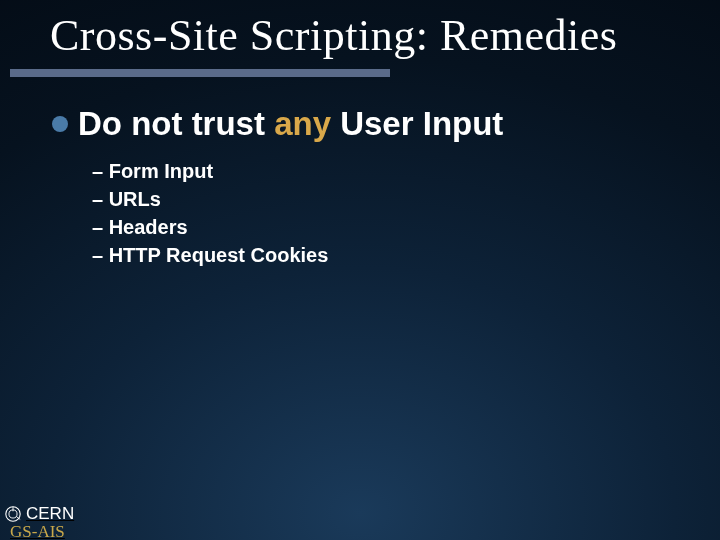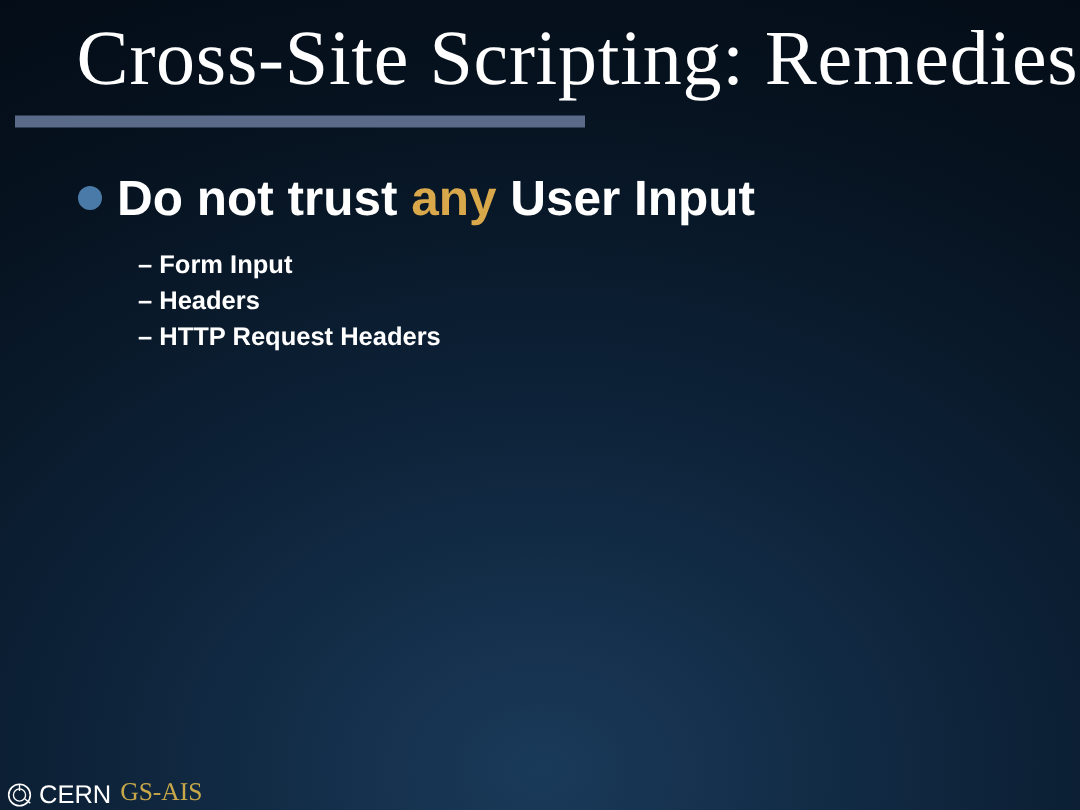--- a/index.html
+++ b/index.html
@@ -4,26 +4,25 @@
 <style>
   * { margin: 0; padding: 0; box-sizing: border-box; }
   html, body { width: 720px; height: 540px; overflow: hidden; }
   body {
     background: radial-gradient(ellipse 900px 700px at 50% 95%, #1a3a5a 0%, #0d2238 35%, #06121f 65%, #020810 100%);
     font-family: Arial, Helvetica, sans-serif;
     position: relative;
   }
   .title {
     font-family: "Times New Roman", Times, serif;
-    font-size: 52px;
+    font-size: 44px;
     color: #ffffff;
     padding: 10px 0 8px 50px;
     font-weight: 400;
     letter-spacing: 0.5px;
-    text-align: center;
   }
   .underline {
     height: 8px;
     background: #5a6b8a;
     margin: 0 0 0 10px;
     width: 380px;
   }
   .content {
     padding: 28px 0 0 52px;
   }
@@ -45,31 +44,32 @@
     font-weight: bold;
     color: #ffffff;
   }
   .emph {
     color: #d9a84a;
   }
   .sublist {
     padding-left: 40px;
   }
   .subitem {
-    font-size: 17px;
+    font-size: 20px;
     font-weight: bold;
     color: #ffffff;
     line-height: 1.4;
   }
   .footer {
     position: absolute;
     left: 4px;
     bottom: 0;
     display: flex;
-    flex-direction: row;
+    flex-direction: column;
+    text-decoration: underline;
   }
   .footer-top {
     display: flex;
     align-items: center;
     gap: 4px;
   }
   .cern-logo {
     width: 18px;
     height: 18px;
   }
@@ -94,22 +94,23 @@
 <div class="title">Cross-Site Scripting: Remedies</div>
 <div class="underline"></div>
 
 <div class="content">
   <div class="main-point">
     <div class="bullet-dot"></div>
     <div class="main-text"><span>Do not trust </span><span class="emph">any</span><span> User Input</span></div>
   </div>
   <div class="sublist">
     <div class="subitem">– Form Input</div>
+    <div class="subitem">– URLs</div>
     <div class="subitem">– Headers</div>
-    <div class="subitem">– HTTP Request Headers</div>
+    <div class="subitem">– HTTP Request Cookies</div>
   </div>
 </div>
 
 <div class="footer">
   <div class="footer-top">
     <svg class="cern-logo" viewBox="0 0 20 20">
       <circle cx="10" cy="10" r="8" fill="none" stroke="#ffffff" stroke-width="1.2"></circle>
       <circle cx="10" cy="10" r="4.5" fill="none" stroke="#ffffff" stroke-width="1"></circle>
       <line x1="10" y1="2" x2="10" y2="7" stroke="#ffffff" stroke-width="1"></line>
       <line x1="14" y1="13" x2="18" y2="16" stroke="#ffffff" stroke-width="1"></line>

